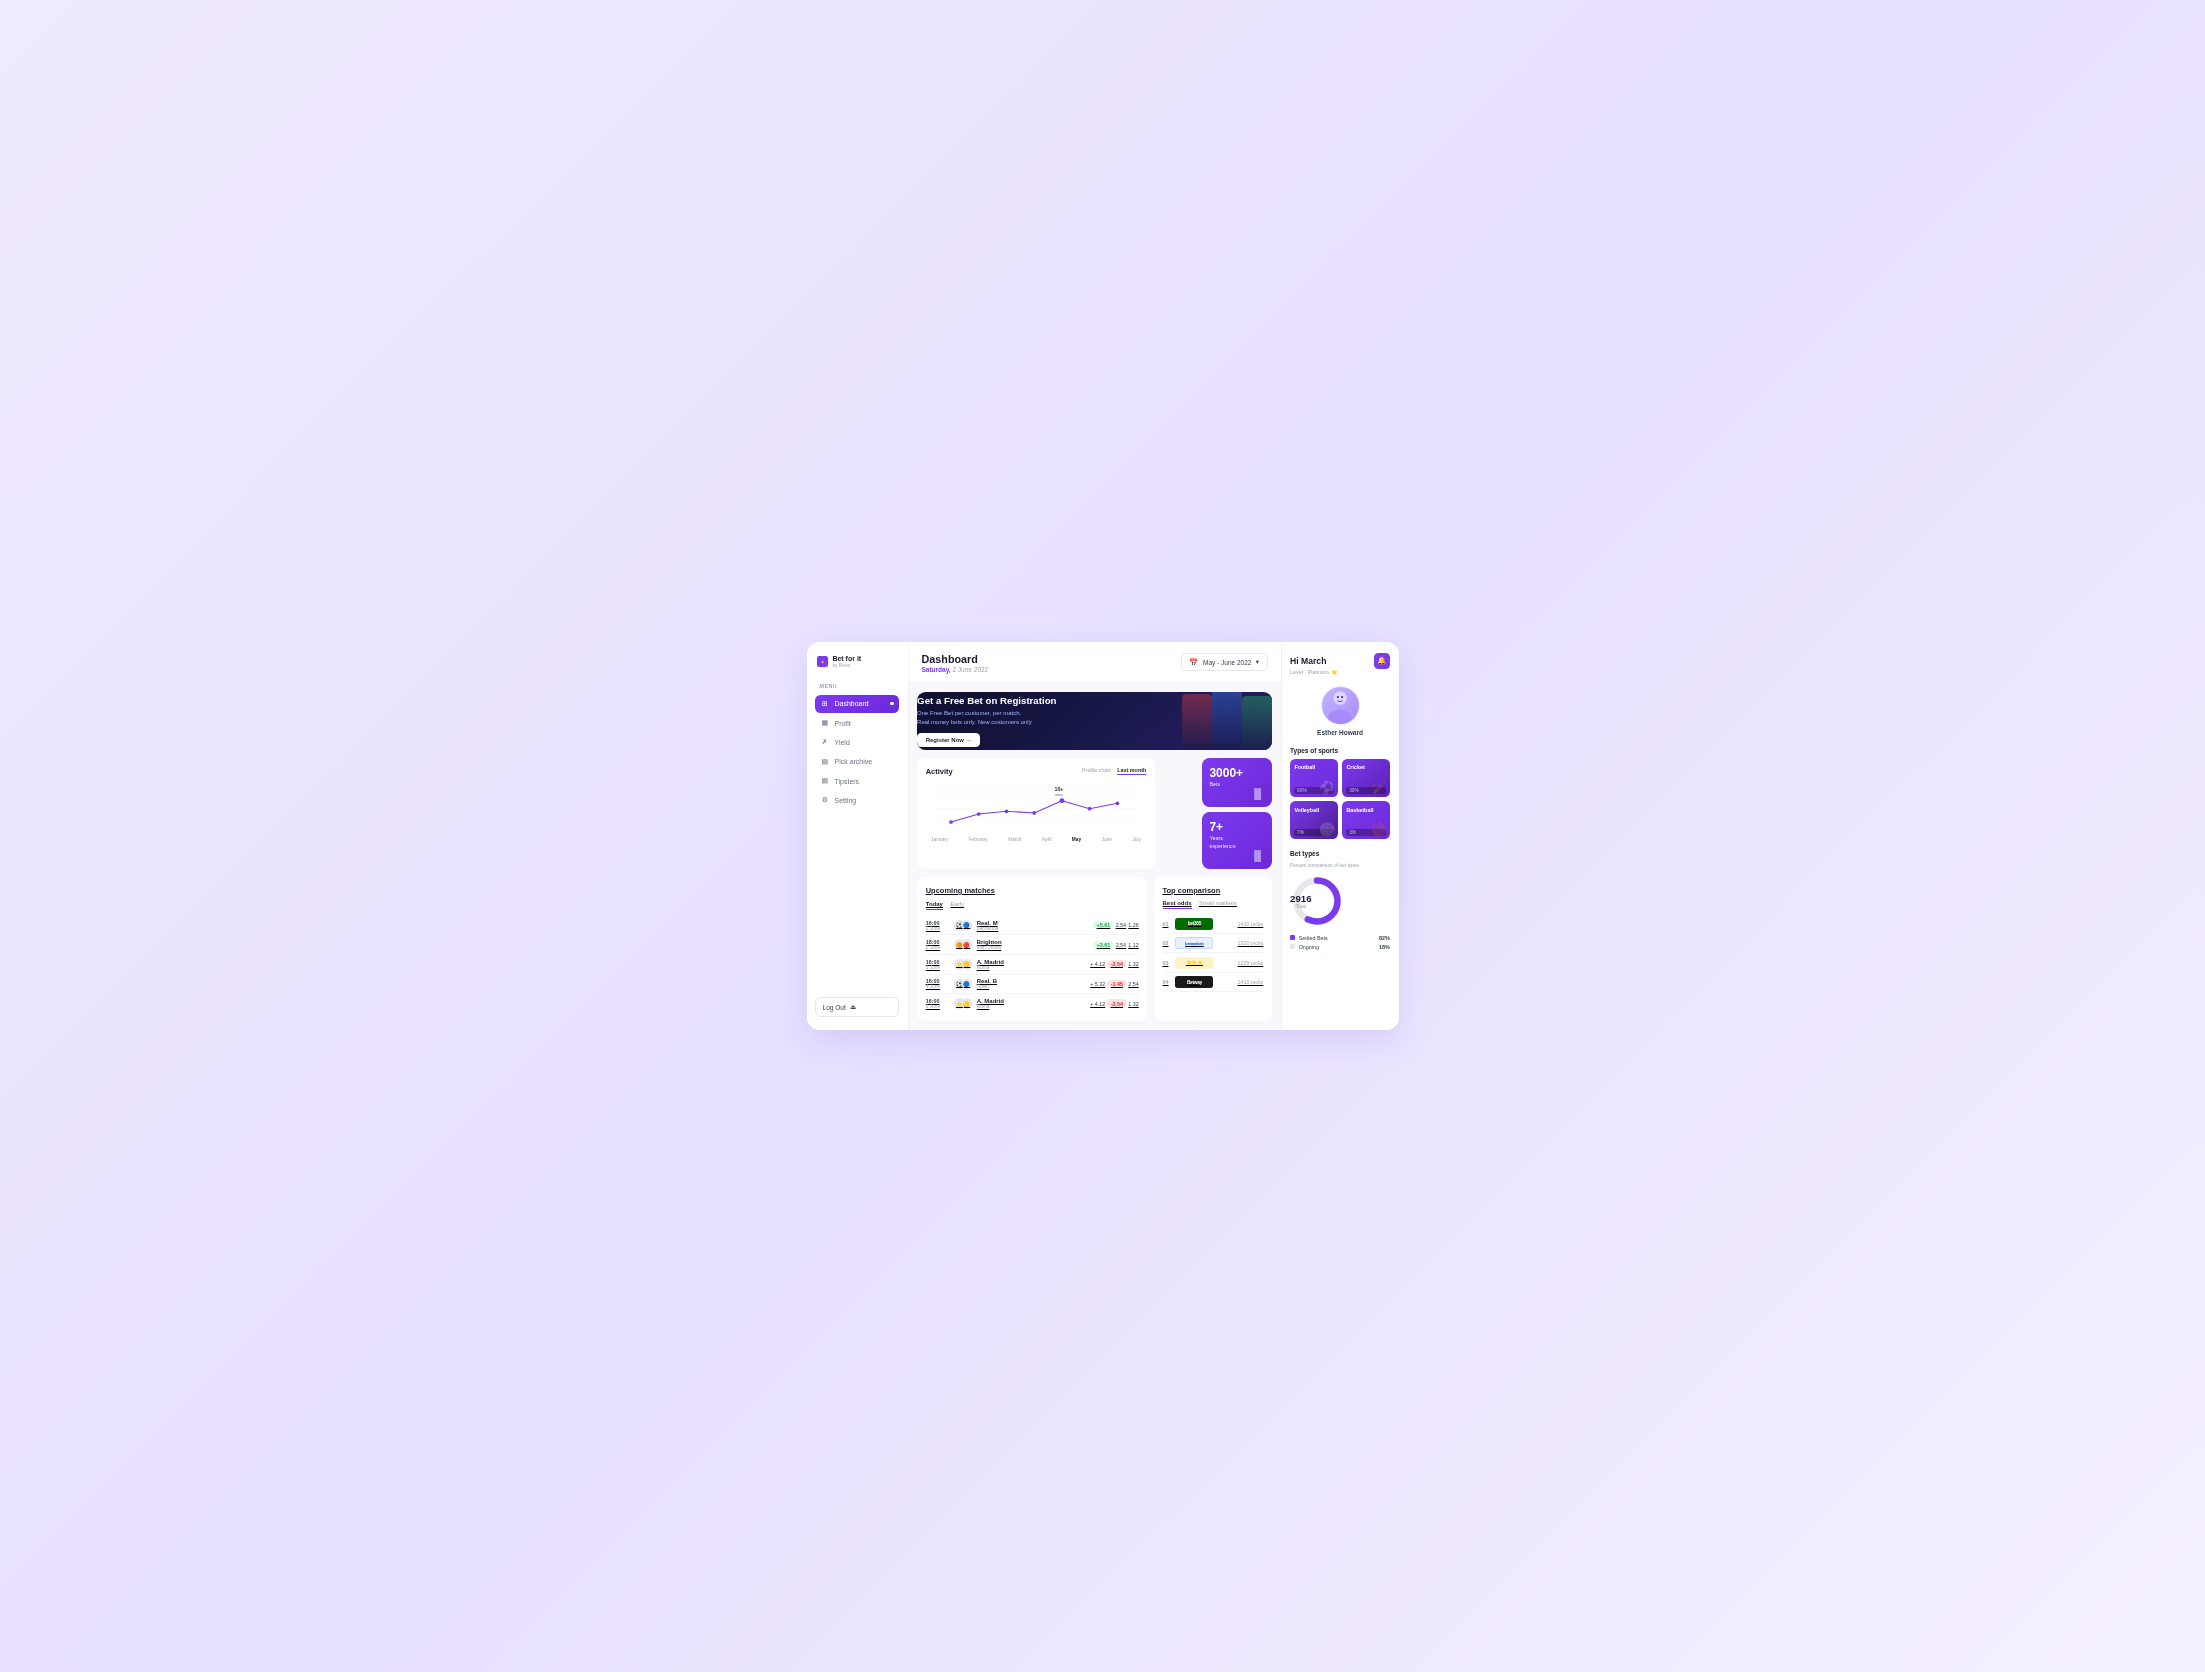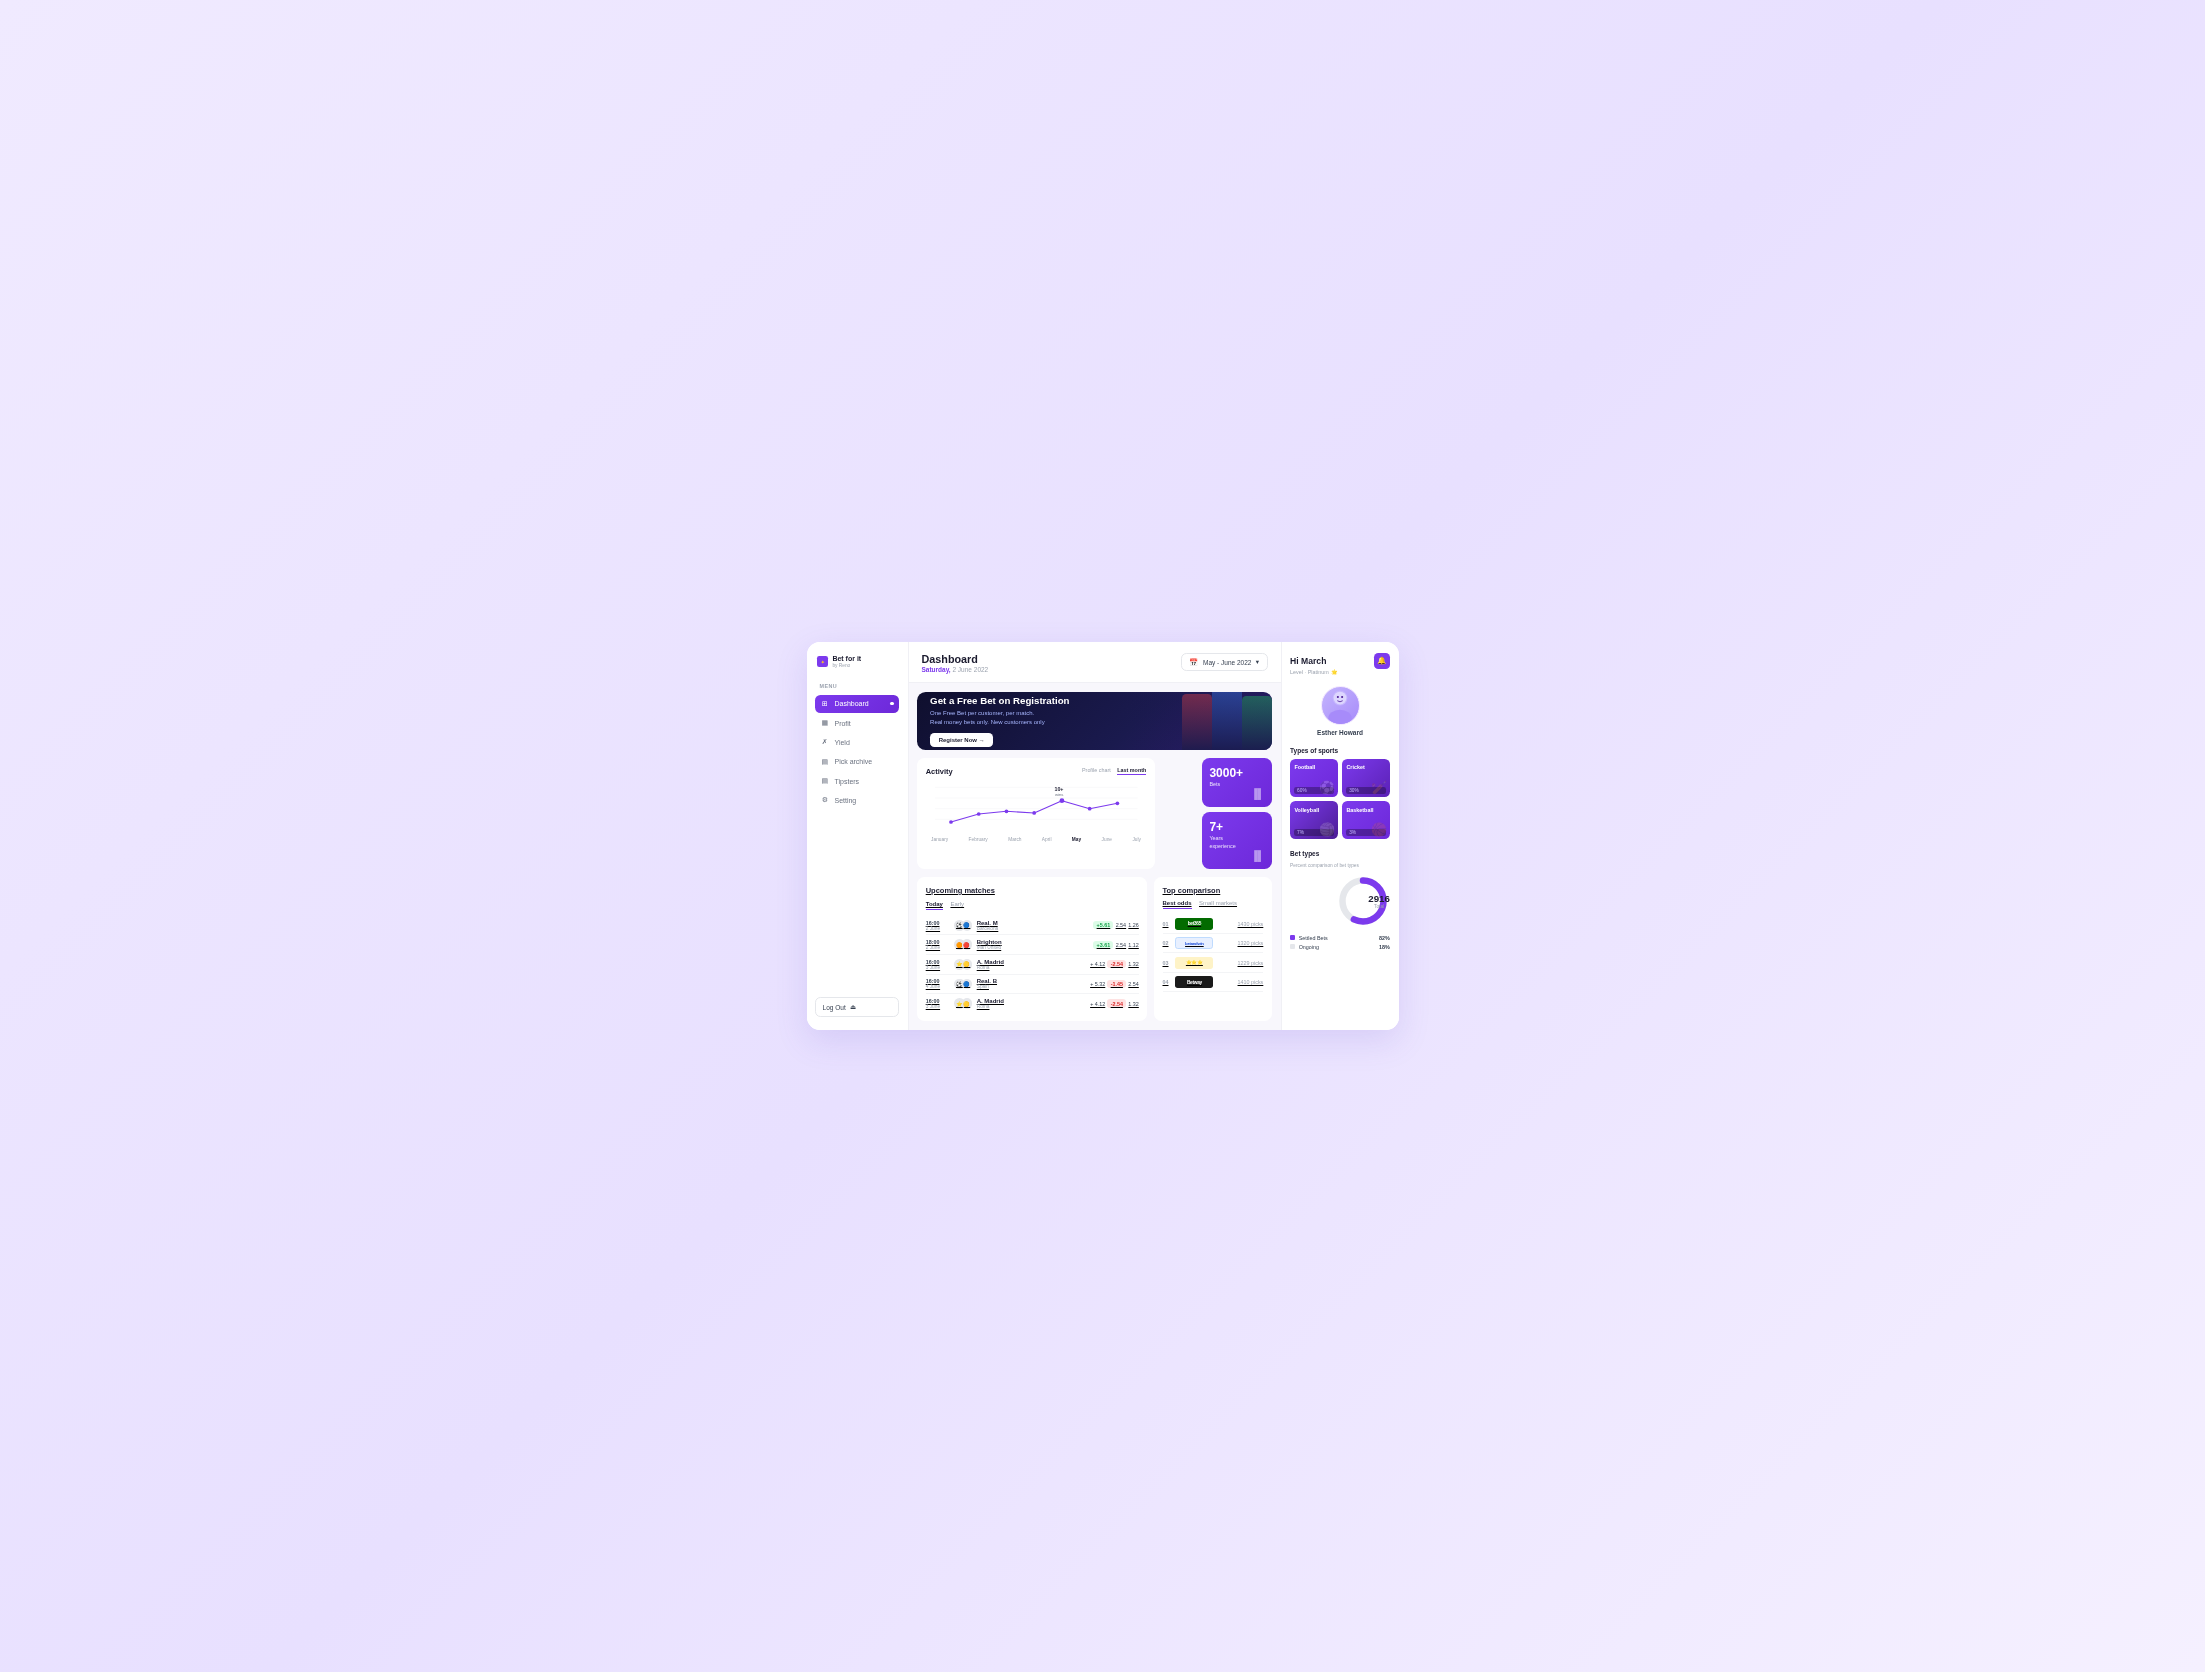--- a/index.html
+++ b/index.html
@@ -134,21 +134,20 @@
       color: #374151;
       background: #fff;
     }
     .cal-icon { color: #7c3aed; font-size: 7.5px; }
 
     
     .promo-banner {
       margin: 8.6px;
       border-radius: 8.6px;
       background: linear-gradient(135deg, #0f0f2e 0%, #1a1a4e 60%, #2d1f6e 100%);
-      padding: 13px;
       display: flex;
       align-items: center;
       justify-content: flex-end;
       position: relative;
       overflow: hidden;
       height: 70px;
     }
     .promo-text { flex: 1; z-index: 2; }
     .promo-title { font-size: 9.7px; font-weight: 700; color: #fff; margin-bottom: 3.2px; }
     .promo-desc { font-size: 6px; color: #a5b4fc; line-height: 1.5; }
@@ -379,21 +378,21 @@
     .sport-name { font-size: 5.4px; font-weight: 700; color: #fff; }
     .sport-pct { font-size: 4.8px; color: #c4b5fd; background: rgba(0,0,0,0.3); border-radius: 2.2px; padding: 1.1px 2.7px; display: inline-block; margin-top: 8.6px; }
     .sport-bg-icon { position: absolute; right: 2.2px; bottom: 2.2px; font-size: 13px; opacity: 0.2; color: #fff; }
 
     .bet-types-section { }
     .bet-desc { font-size: 4.8px; color: #9ca3af; margin-bottom: 6.5px; }
 
     .donut-area {
       display: flex;
       align-items: center;
-      justify-content: flex-end;
+      justify-content: flex-start;
       margin-bottom: 6.5px;
       position: relative;
     }
     .donut-center {
       position: absolute;
       display: flex;
       flex-direction: column;
       align-items: center;
     }
     .donut-total { font-size: 9.7px; font-weight: 800; color: #1a1a2e; }

